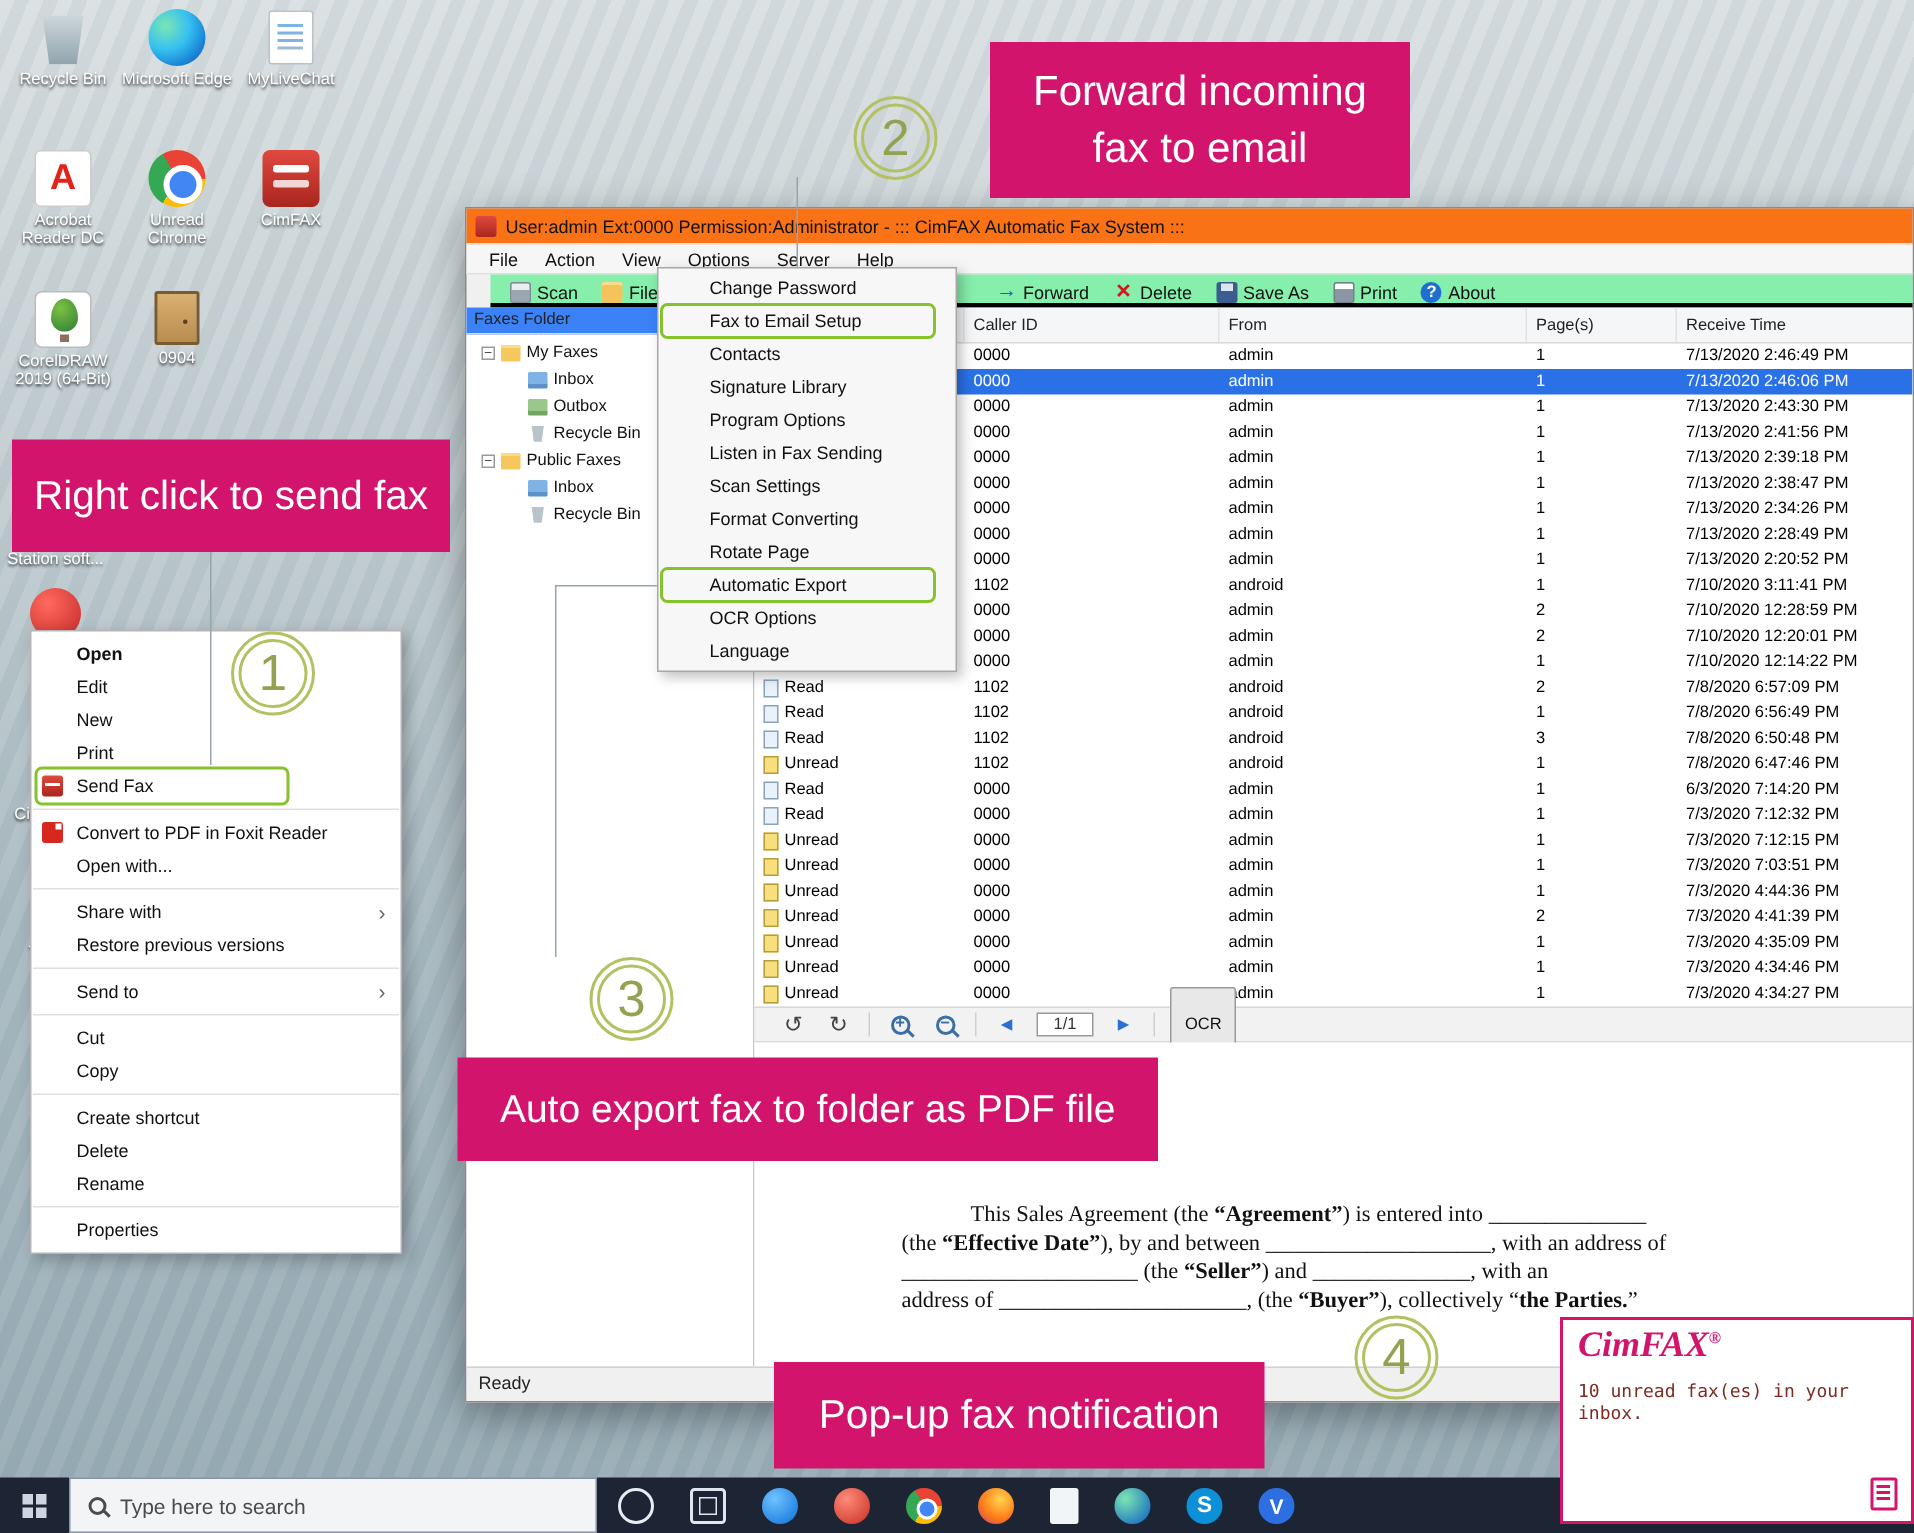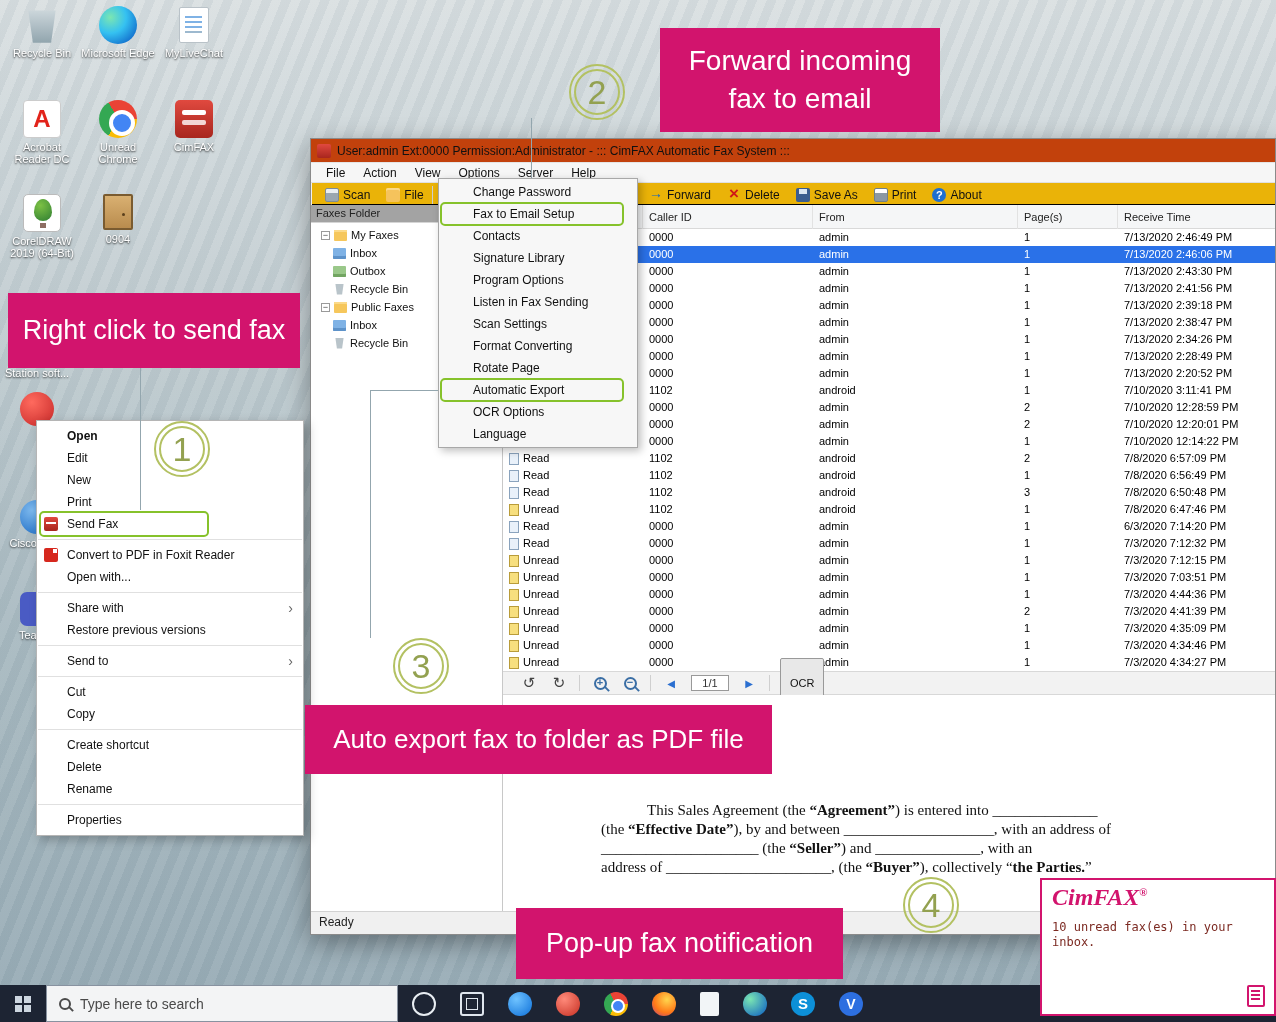--- a/index.html
+++ b/index.html
@@ -46,49 +46,49 @@
   .pi-img{ width:34px; height:34px; }
   .k-app{ background:linear-gradient(180deg,#ced6db,#96a5ae); border-radius:6px; }
   .k-red-app{ background:radial-gradient(circle at 35% 30%,#ff6a5e,#c62828); border-radius:50%; }
   .k-blue-app{ background:radial-gradient(circle at 35% 30%,#7db9ee,#1565c0); border-radius:50%; }
   .k-teams{ background:#4a5bc4; border-radius:7px; }
   .pi-label{ font-size:11px; color:#fff; text-shadow:0 1px 2px rgba(0,0,0,.85); white-space:nowrap; }
 
   
   .window{ position:absolute; left:310px; top:138px; width:966px; height:797px; background:#f0f0f0;
     border:1px solid #8a8a8a; box-shadow:0 8px 24px rgba(0,0,0,.35); z-index:10; }
-  .titlebar{ position:absolute; left:0; top:0; right:0; height:24px; background:#c2410c; display:flex; align-items:center;
+  .titlebar{ position:absolute; left:0; top:0; right:0; height:24px; background:#f97316; display:flex; align-items:center;
     gap:6px; padding:0 6px; border-bottom:1px solid #e4e4e4; }
   .title-icon{ width:14px; height:14px; background:linear-gradient(180deg,#e0493f,#a8261e); border-radius:2px; flex:0 0 auto; }
   .title-text{ font-size:12px; color:#111; white-space:nowrap; }
   .menubar{ position:absolute; left:0; top:24px; right:0; height:20px; background:#f6f6f6; display:flex; align-items:center;
     padding-left:6px; border-bottom:1px solid #e0e0e0; }
   .menu-item{ font-size:12px; padding:2px 9px; color:#111; }
-  .toolbar{ position:absolute; left:1px; top:44px; right:0; height:24px; background:#eab308; border-bottom:3px solid #000000; }
+  .toolbar{ position:absolute; left:16px; top:44px; right:0; height:24px; background:#86efac; border-bottom:5px solid #000000; }
   .tb-group{ position:absolute; top:0; height:24px; display:flex; align-items:center; gap:2px; }
   .tb-group.left{ left:6px; } .tb-group.right{ left:330px; }
   .tb-sep{ position:absolute; left:120px; top:3px; width:1px; height:18px; background:#cfcfcf; }
   .tb-btn{ display:flex; align-items:center; gap:4px; padding:2px 7px; font-size:12px; color:#111; border-radius:3px; }
   .tb-ic{ width:14px; height:14px; position:relative; flex:0 0 auto; }
   .ic-scan{ background:linear-gradient(180deg,#e9eef1 0 35%,#9aa7b0 35%); border:1px solid #7e8c95; border-radius:2px; }
   .ic-folder{ background:#f5c35c; border-radius:2px; box-shadow:inset 0 2px 0 #fbda8a; }
   .ic-forward::after{ content:"→"; position:absolute; inset:-3px 0 0 0; color:#1565c0; font-weight:bold; font-size:14px; text-align:center; }
   .ic-delete::after{ content:"×"; position:absolute; inset:-4px 0 0 0; color:#d01818; font-weight:bold; font-size:17px; text-align:center; }
   .ic-save{ background:#3b5d8f; border-radius:2px; }
   .ic-save::after{ content:""; position:absolute; left:3px; top:1px; width:8px; height:5px; background:#dce6f2; }
   .ic-print{ background:linear-gradient(180deg,#fff 0 30%,#8b98a3 30%); border:1px solid #70808b; border-radius:2px; }
   .ic-about{ background:#1f6fd0; border-radius:50%; }
   .ic-about::after{ content:"?"; position:absolute; inset:0; color:#fff; font-weight:bold; font-size:11px; text-align:center; line-height:14px; }
 
   
   .tree-panel{ position:absolute; left:0; top:66px; width:192px; bottom:23px; background:#fff; border-right:1px solid #c8c8c8; }
-  .tree-header{ height:18px; background:#a3a3a3; border-bottom:1px solid #d5d5d5; font-size:11px; color:#222; padding:2px 5px; }
+  .tree-header{ height:18px; background:#3b82f6; border-bottom:1px solid #d5d5d5; font-size:11px; color:#222; padding:2px 5px; }
   .tree-body{ padding-top:3px; }
   .tree-row{ display:flex; align-items:center; gap:4px; height:18px; font-size:11px; color:#111; }
-  .tree-row.d0{ padding-left:10px; } .tree-row.d1{ padding-left:22px; }
+  .tree-row.d0{ padding-left:10px; } .tree-row.d1{ padding-left:41px; }
   .expander{ width:9px; height:9px; border:1px solid #9a9a9a; background:#fff; font-size:9px; line-height:7px; text-align:center; color:#444; flex:0 0 auto; }
   .tree-ic{ width:13px; height:11px; flex:0 0 auto; }
   .ti-folder{ background:#f6c75c; border-radius:1px; box-shadow:inset 0 2px 0 #fbda8a; }
   .ti-inbox{ background:#7fb2e5; border-radius:1px; box-shadow:inset 0 -3px 0 #5d92c9; }
   .ti-outbox{ background:#9ac88a; border-radius:1px; box-shadow:inset 0 -3px 0 #72a562; }
   .ti-recycle{ background:#b9c4ca; clip-path:polygon(18% 0,82% 0,70% 100%,30% 100%); }
 
   
   .fax-table{ position:absolute; left:192px; top:66px; right:0; height:466px; background:#fff; overflow:hidden; }
   .t-header{ position:absolute; left:0; top:0; right:0; height:24px; background:#f5f6f7; border-bottom:1px solid #d9d9d9;
@@ -133,21 +133,21 @@
     font-size:12px; color:#222; padding:3px 8px; }
 
   
   .dropdown{ position:absolute; left:438px; top:178px; width:200px; background:#f7f7f7; border:1px solid #a8a8a8;
     box-shadow:3px 3px 8px rgba(0,0,0,.25); z-index:20; padding:2px 0; }
   .dd-item{ position:relative; height:22px; line-height:22px; padding-left:34px; font-size:12px; color:#111; }
   .dd-item.hl::after{ content:""; position:absolute; left:1px; right:13px; top:-1px; bottom:-1px;
     border:2px solid var(--highlight-green,#86c22b); border-radius:5px; pointer-events:none; }
 
   
-  .ctxmenu{ position:absolute; left:36px; top:420px; width:268px; background:#fff; border:1px solid #b5b5b5;
+  .ctxmenu{ position:absolute; left:20px; top:420px; width:248px; background:#fff; border:1px solid #b5b5b5;
     box-shadow:4px 4px 10px rgba(0,0,0,.25); z-index:30; padding:4px 0;text-align:center; }
   .ctx-item{ position:relative; height:22px; display:flex; align-items:center; padding-left:30px; padding-right:10px;
     font-size:12px; color:#111; }
   .ctx-item.bold .ctx-lab{ font-weight:bold; }
   .ctx-ic{ position:absolute; left:7px; width:14px; height:14px; }
   .ic-fax{ background:linear-gradient(180deg,#e0493f,#a8261e); border-radius:2px; }
   .ic-fax::after{ content:""; position:absolute; left:2px; top:5px; width:10px; height:2px; background:#fff; }
   .ic-pdf{ background:#d6281e; border-radius:2px; }
   .ic-pdf::after{ content:""; position:absolute; right:1px; top:1px; width:4px; height:4px; background:#fff; }
   .ctx-arrow{ margin-left:auto; color:#666; font-size:14px; }

